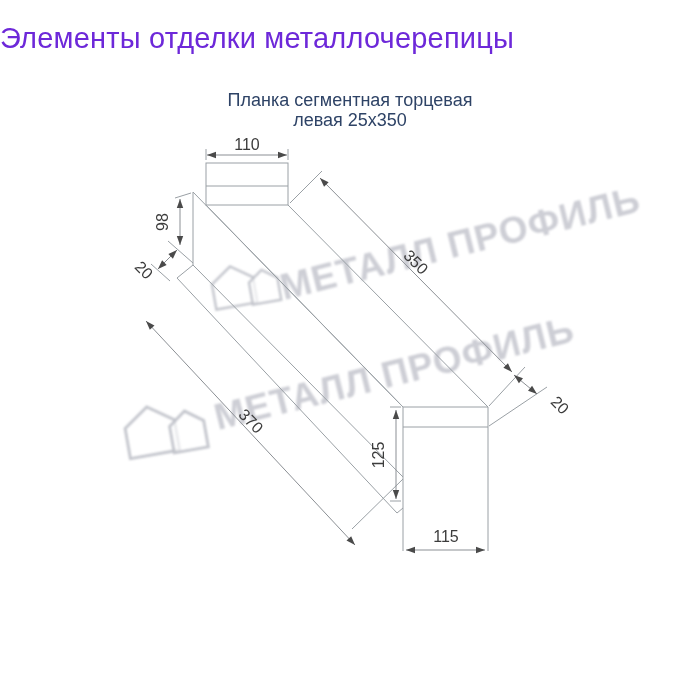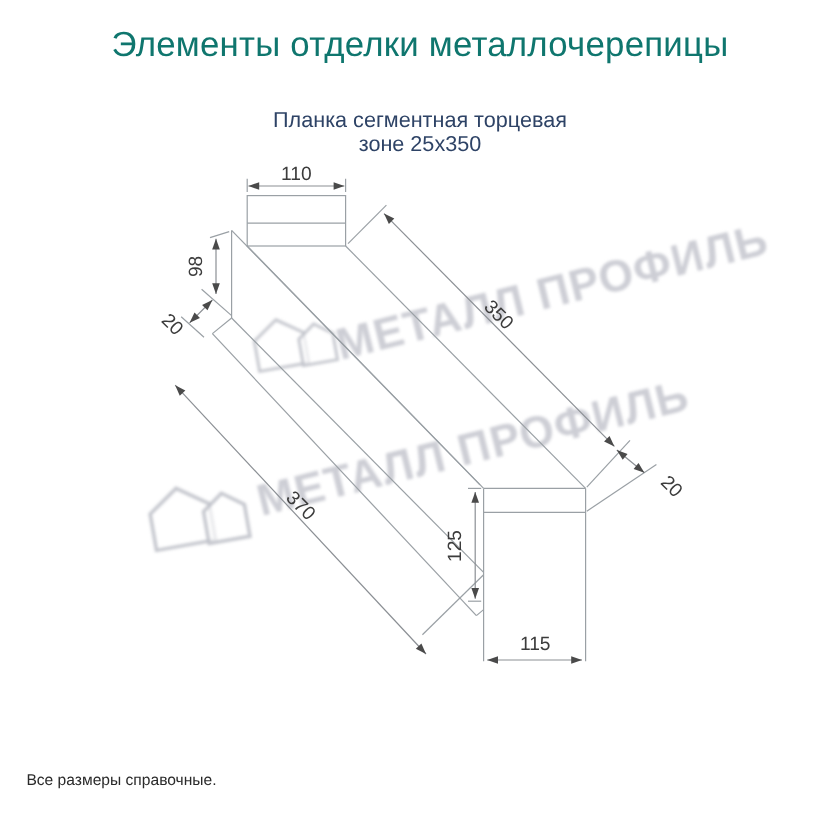--- a/index.html
+++ b/index.html
@@ -1,22 +1,22 @@
 <!DOCTYPE html>
 <html><head>
 <meta charset="utf-8">
 <style>
   html,body{margin:0;padding:0;background:#ffffff;}
   .stage{
     position:relative;width:700px;height:700px;background:#ffffff;overflow:hidden;
     font-family:"Liberation Sans","DejaVu Sans",sans-serif;
   }
   .title{
-    position:absolute;top:22px;left:0;width:100%;text-align:center;
-    font-size:29px;font-weight:400;color:#0f766e;letter-spacing:0.2px;
+    position:absolute;top:22px;left:0;width:100%;text-align:left;
+    font-size:29px;font-weight:400;color:#6d28d9;letter-spacing:0.2px;
   }
   .subtitle{
     position:absolute;top:90px;left:0;width:100%;text-align:center;
     font-size:18px;font-weight:400;color:#2e4366;line-height:20px;
   }
   .footnotes{
     position:absolute;left:22px;top:641px;
     font-size:13px;color:#2a2a2a;line-height:17px;
   }
   svg.drawing{position:absolute;left:0;top:0;}
@@ -35,21 +35,21 @@
 </style>
 </head>
 <body>
 
 <div class="stage">
 
   <div class="title">Элементы отделки металлочерепицы</div>
 
   <div class="subtitle">
     <div>Планка сегментная торцевая</div>
-    <div>зоне 25х350</div>
+    <div>левая 25х350</div>
   </div>
 
   <div class="wm">
     <svg class="wm-logo" style="left:206px;top:258px;" width="80" height="52" viewBox="0 0 100 62">
       <path d="M8,56 L8,24 L34,6 L60,24 L60,56 Z"></path>
       <path d="M54,58 L54,30 L72,17 L90,30 L90,58 Z"></path>
     </svg>
     <div class="wm-text" style="left:276px;top:268px;">МЕТАЛЛ ПРОФИЛЬ</div>
 
     <svg class="wm-logo" style="left:118px;top:398px;" width="96" height="60" viewBox="0 0 100 62">
@@ -117,16 +117,15 @@
       <text class="dimlabel" text-anchor="middle" x="140" y="274" transform="rotate(45 140 274)">20</text>
       <text class="dimlabel" text-anchor="middle" x="412" y="266" transform="rotate(45 412 266)">350</text>
       <text class="dimlabel" text-anchor="middle" x="247" y="425" transform="rotate(45 247 425)">370</text>
       <text class="dimlabel" text-anchor="middle" x="556" y="409" transform="rotate(45 556 409)">20</text>
       <text class="dimlabel" text-anchor="middle" x="384" y="455" transform="rotate(-90 384 455)">125</text>
       <text class="dimlabel" text-anchor="middle" x="446" y="542">115</text>
     </g>
   </svg>
 
   <div class="footnotes">
-    <div>Все размеры справочные.</div>
   </div>
 
 </div>
 
 </body></html>

